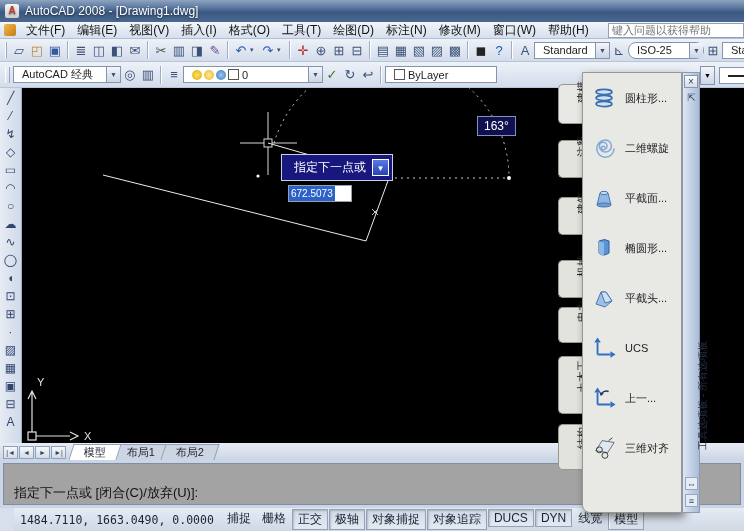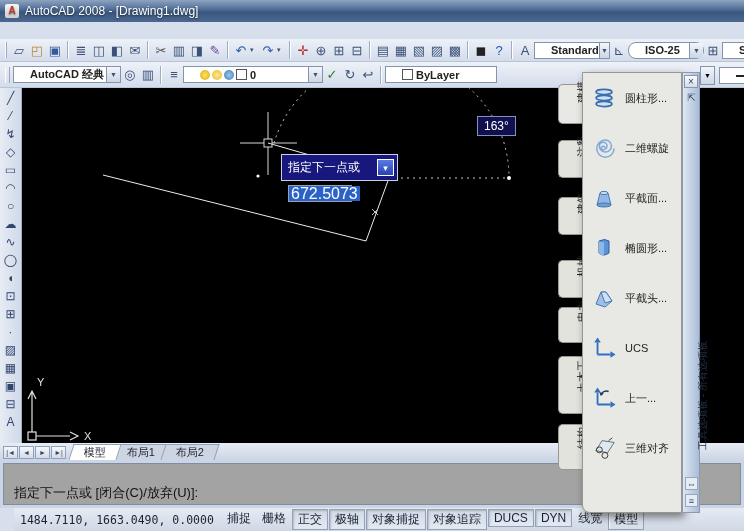--- a/index.html
+++ b/index.html
@@ -27,43 +27,43 @@
   .toolbar{position:absolute;left:0;width:744px;background:linear-gradient(#eef2f8,#d3dcEB);
     display:flex;align-items:center;box-sizing:border-box;border-bottom:1px solid #b9c4d6;}
   #toolbar1{top:39px;height:23px;padding-left:2px;}
   #toolbar2{top:62px;height:26px;padding-left:2px;}
   .grip{width:3px;height:16px;border-left:1px solid #fdfdfd;border-right:1px solid #97a8c2;margin:0 3px;}
   .tbtn{width:18px;height:19px;display:flex;align-items:center;justify-content:center;
     font-size:13px;color:#3c5178;flex:0 0 auto;cursor:default;}
   .ddarrow{width:9px;height:19px;font-size:7px;color:#3c5178;display:flex;align-items:center;}
   .tsep{width:1px;height:18px;background:#9cadc6;border-right:1px solid #fff;margin:0 3px;flex:0 0 auto;}
   .combo{height:17px;background:#fff;border:1px solid #8494ac;display:flex;align-items:center;
-    font-size:11px;color:#222;padding-left:16px;box-sizing:border-box;flex:0 0 auto;position:relative;font-weight:bold;}
+    font-size:11px;color:#222;padding-left:8px;box-sizing:border-box;flex:0 0 auto;position:relative;}
   .combo .arrow{margin-left:auto;width:13px;height:100%;
     background:linear-gradient(#f2f5fa,#ccd6e6);border-left:1px solid #8494ac;
     display:flex;align-items:center;justify-content:center;font-size:7px;color:#42506c;}
   .mini{width:10px;height:10px;border-radius:50%;margin-right:2px;flex:0 0 auto;}
   .sw{width:9px;height:9px;background:#fff;border:1px solid #555;margin-right:3px;flex:0 0 auto;}
   .lineswatch{width:24px;height:2px;background:#222;margin-right:3px;}
   
   #drawbar{position:absolute;left:0;top:88px;width:22px;height:355px;
     background:linear-gradient(90deg,#e7ecf4,#cfd9e8);border-right:1px solid #9fb0c8;
     display:flex;flex-direction:column;align-items:center;padding-top:1px;box-sizing:border-box;}
   .dtool{width:20px;height:18px;display:flex;align-items:center;justify-content:center;
     font-size:12px;color:#31456e;cursor:default;}
   
   #canvas{position:absolute;left:22px;top:88px;width:722px;height:355px;background:#000;overflow:hidden;}
   #dyn-tip{position:absolute;left:259px;top:66px;height:27px;background:#17177d;
     border:1px solid #c9cfe4;color:#fff;font-size:12px;display:flex;align-items:center;
-    gap:17px;padding:0 3px 0 6px;box-sizing:border-box;}
+    gap:6px;padding:0 3px 0 12px;box-sizing:border-box;}
   #dyn-btn{width:15px;height:15px;background:linear-gradient(#5a7ae0,#2743b8);
     border:1px solid #fff;color:#fff;font-size:9px;display:flex;align-items:center;justify-content:center;}
   #dyn-input{position:absolute;left:266px;top:97px;width:64px;height:17px;background:#fff;
     border:1px solid #98a0ae;display:flex;align-items:center;box-sizing:border-box;}
-  #dyn-sel{background:#2b62c8;color:#fff;font-size:16px;padding:0 2px;height:100%;
+  #dyn-sel{background:#2b62c8;color:#fff;font-size:10px;padding:0 2px;height:100%;
     display:flex;align-items:center;}
   #angle-tip{position:absolute;left:455px;top:28px;background:#10104e;border:1px solid #8090c0;
     color:#fff;font-size:12px;padding:2px 6px;}
   
   #tabrow{position:absolute;left:0;top:443px;width:744px;height:17px;
     background:linear-gradient(#e8edf4,#ccd5e4);display:flex;align-items:flex-end;
     padding-left:3px;box-sizing:border-box;font-size:11px;}
   .navbtn{width:15px;height:13px;margin:0 1px 1px 0;background:linear-gradient(#f6f8fb,#d3dbe8);
     border:1px solid #8ea0bb;font-size:7px;display:flex;align-items:center;justify-content:center;
     color:#34435e;box-sizing:border-box;}
@@ -118,20 +118,37 @@
 </head>
 <body>
 
 <div id="app">
 
   <div id="titlebar">
     <div id="app-icon">A</div>
     <div>AutoCAD 2008 - [Drawing1.dwg]</div>
   </div>
 
+  <div id="menubar">
+    <div id="file-menu-icon"></div>
+    <div id="menu-items" style="display:flex;">
+        <div class="menu-item">文件(F)</div>
+        <div class="menu-item">编辑(E)</div>
+        <div class="menu-item">视图(V)</div>
+        <div class="menu-item">插入(I)</div>
+        <div class="menu-item">格式(O)</div>
+        <div class="menu-item">工具(T)</div>
+        <div class="menu-item">绘图(D)</div>
+        <div class="menu-item">标注(N)</div>
+        <div class="menu-item">修改(M)</div>
+        <div class="menu-item">窗口(W)</div>
+        <div class="menu-item">帮助(H)</div>
+      </div>
+    <input id="infocenter" placeholder="键入问题以获得帮助" style="">
+  </div>
 
   <div id="toolbar1" class="toolbar">
     <div class="grip"></div>
     <div id="std-icons" style="display:flex;align-items:center;">
         <div class="tbtn">▱</div>
         <div class="tbtn" style="color: rgb(181, 138, 42);">◰</div>
         <div class="tbtn" style="color: rgb(51, 88, 156);">▣</div>
         <div class="tsep"></div>
         <div class="tbtn">≣</div>
         <div class="tbtn">◫</div>

